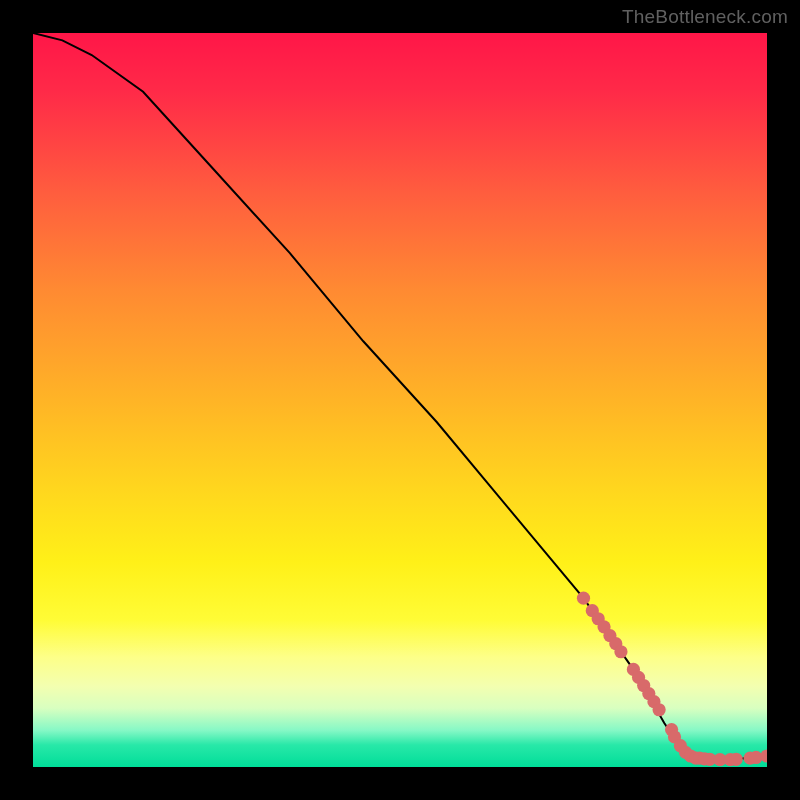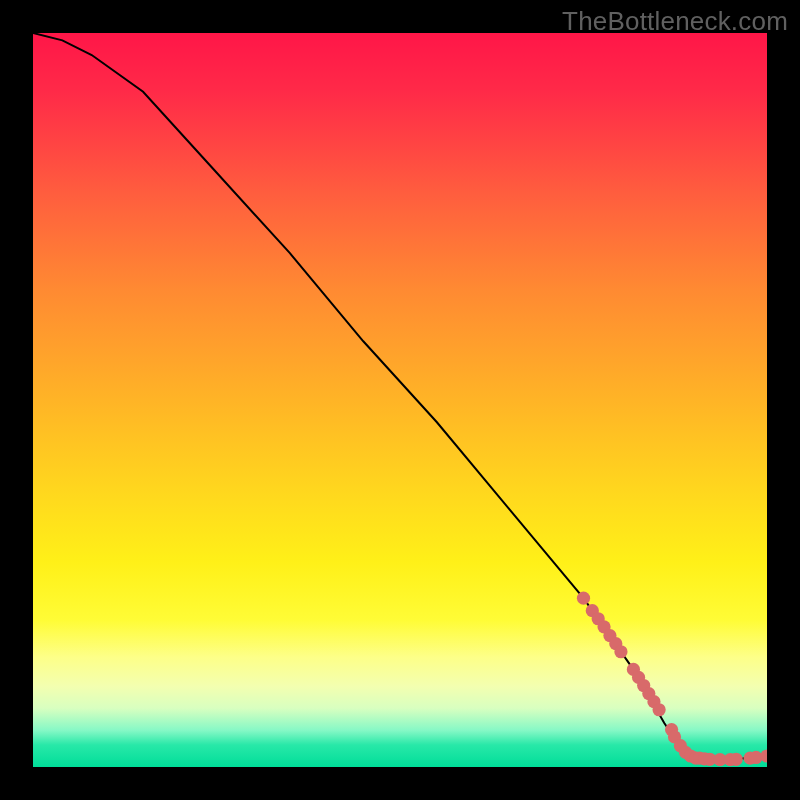--- a/index.html
+++ b/index.html
@@ -9,21 +9,21 @@
     width: 800px;
     height: 800px;
     position: relative;
     font-family: Arial, sans-serif;
   }
   .watermark {
     position: absolute;
     top: 6px;
     right: 12px;
     color: #606060;
-    font-size: 26px;
+    font-size: 19px;
     font-weight: 500;
     letter-spacing: 0.2px;
     z-index: 10;
   }
   .plot-area {
     position: absolute;
     left: 33px;
     top: 33px;
     width: 734px;
     height: 734px;

